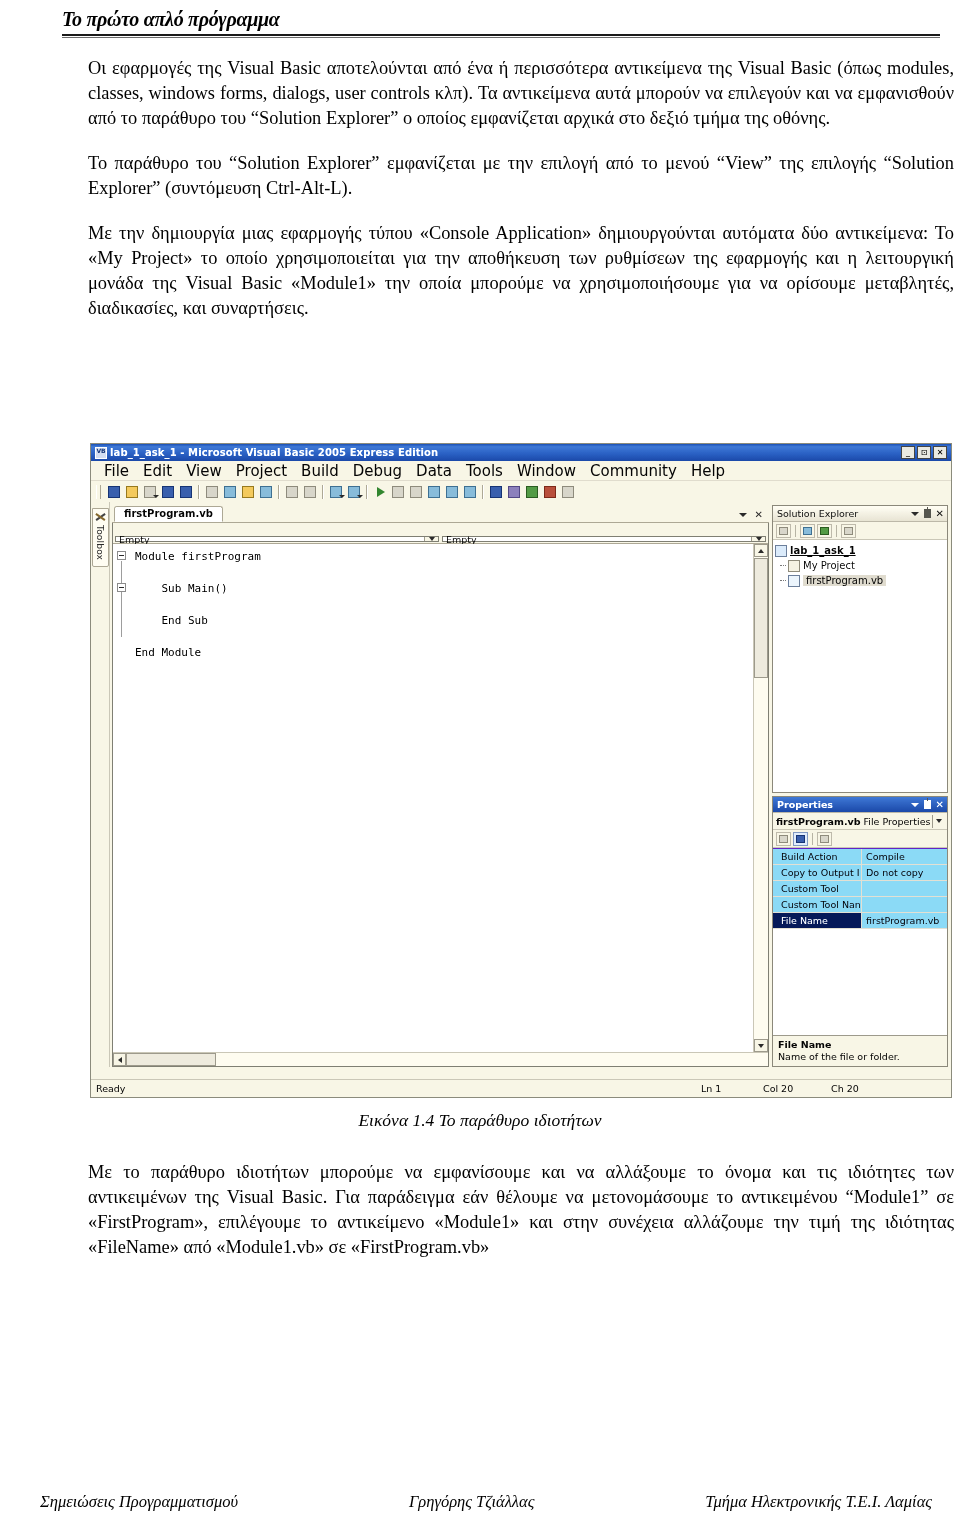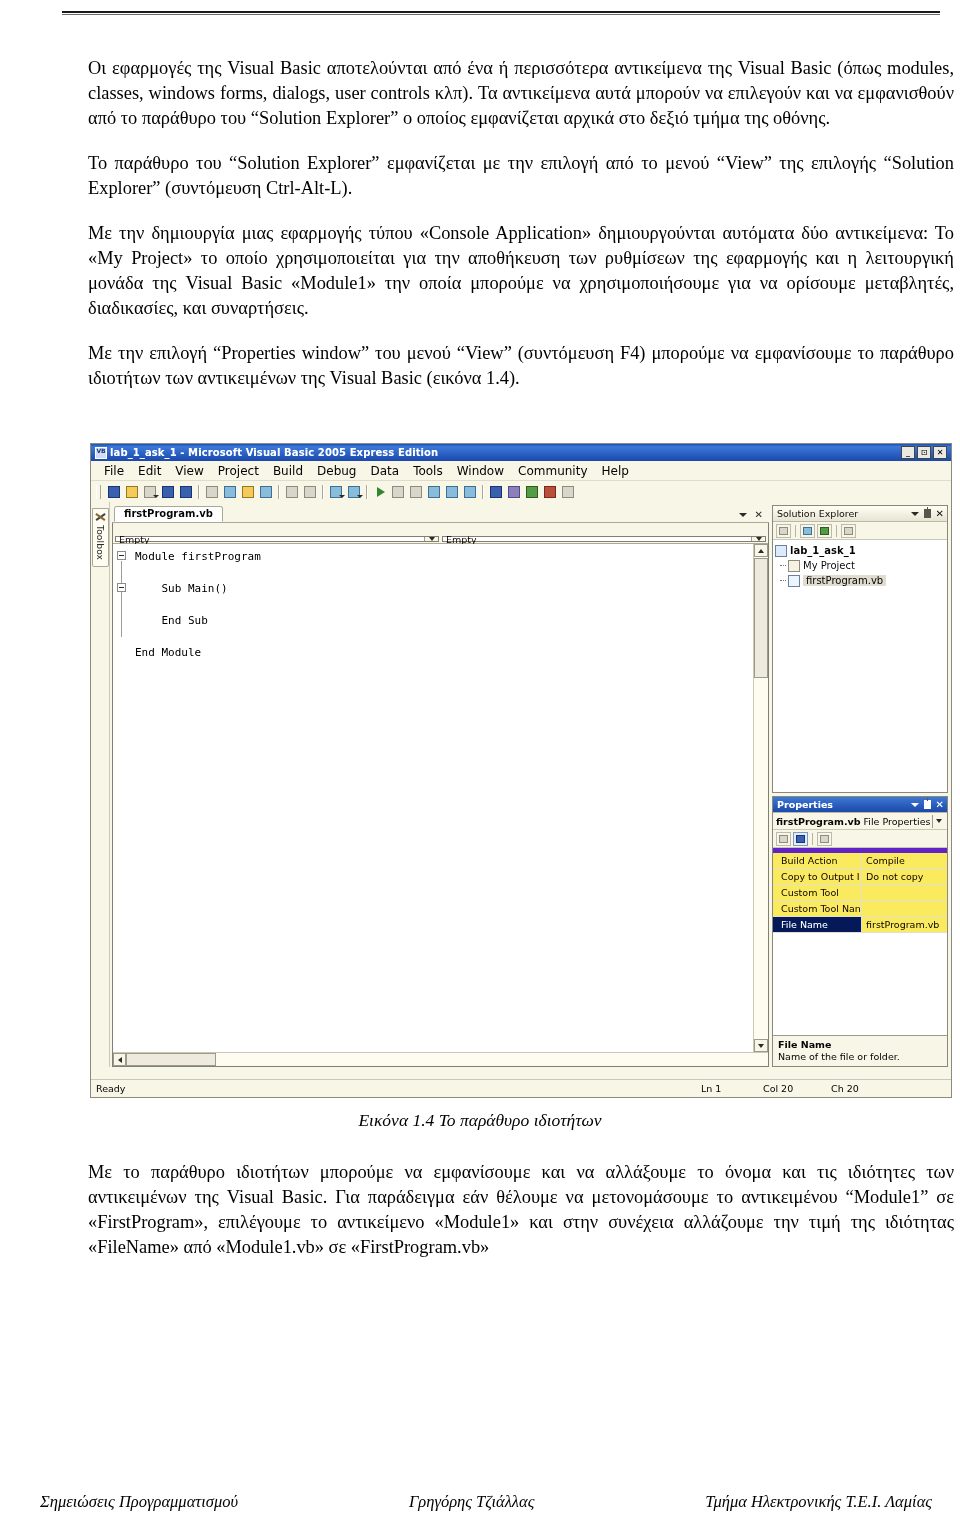--- a/index.html
+++ b/index.html
@@ -121,21 +121,21 @@
   
   .vb-menubar {
     height: 19px;
     display: flex;
     align-items: center;
     background: #ece9d8;
     border-bottom: 1px solid #d6d2c2;
     padding-left: 6px;
   }
   .vb-menu-item {
-    font-size: 12px;
+    font-size: 15px;
     padding: 1px 7px;
     white-space: nowrap;
   }
   
   .vb-toolbar {
     height: 22px;
     display: flex;
     align-items: center;
     background: #ece9d8;
     border-bottom: 1px solid #bdb9a6;
@@ -459,37 +459,37 @@
     min-height: 0;
   }
   .tnode { display:flex; align-items:center; gap:3px; height:15px; white-space:nowrap;}
   .tnode.lvl2 { padding-left: 13px; position: relative; }
   .tnode.lvl2::before{
     content:""; position:absolute; left:5px; top:7px; width:6px; border-top:1px dotted #7a7a7a;
   }
   .tico { width:12px;height:12px;border:1px solid #6b7f9e;background:#cfe0f2;box-sizing:border-box;}
   .tico.proj { background:#e9e6d5; border-color:#8e8a78;}
   .tico.file { background:#dfe9f5; border-color:#6b7f9e;}
-  .tlabel-root { font-weight:bold; }
+  .tlabel-root { font-weight:bold;text-decoration:underline; }
   .tsel { background:#d6d2c4; padding:0 3px; }
 
   
   .prop-combo {
     height: 16px;
     display: flex;
     align-items: center;
     background: #ece9d8;
     border-bottom: 1px solid #c3bfae;
     padding: 0 3px;
     font-size: 9.5px;
   }
   .prop-combo b { font-weight: bold; margin-right: 3px; }
   .prop-grid {
-    background: #fde047;
-    border-top: 5px solid #6d28d9;
+    background: #7dd3fc;
+    border-top: 1px solid #6d28d9;
   }
   .prow { display: flex; height: 15px; border-bottom: 1px solid #d9d6c8; font-size: 9.5px; }
   .pname {
     width: 80px;
     padding-left: 8px;
     border-right: 1px solid #d9d6c8;
     overflow: hidden;
     white-space: nowrap;
     display: flex; align-items: center;
   }
@@ -550,28 +550,28 @@
     justify-content: space-between;
     font-size: 16.5px;
     white-space: nowrap;
     font-style: italic;
   }
 </style>
 </head>
 <body>
 
 <div class="page-header">
+  <div class="htitle">Το πρώτο απλό πρόγραμμα</div>
   <div class="hrule"></div>
 </div>
 
 <div class="doc-body">
   <p class="para">Οι εφαρμογές της Visual Basic αποτελούνται από ένα ή περισσότερα αντικείμενα της Visual Basic (όπως modules, classes, windows forms, dialogs, user controls κλπ). Τα αντικείμενα αυτά μπορούν να επιλεγούν και να εμφανισθούν από το παράθυρο του “Solution Explorer” ο οποίος εμφανίζεται αρχικά στο δεξιό τμήμα της οθόνης.</p>
   <p class="para">Το παράθυρο του “Solution Explorer” εμφανίζεται με την επιλογή από το μενού “View” της επιλογής “Solution Explorer” (συντόμευση Ctrl-Alt-L).</p>
   <p class="para">Με  την δημιουργία μιας εφαρμογής τύπου «Console Application» δημιουργούνται αυτόματα δύο αντικείμενα: Το «My Project» το οποίο χρησιμοποιείται για την αποθήκευση των ρυθμίσεων της εφαρμογής και η λειτουργική μονάδα της Visual Basic «Module1» την οποία μπορούμε να χρησιμοποιήσουμε για να ορίσουμε μεταβλητές, διαδικασίες, και συναρτήσεις.</p>
-  <p class="para">Με την επιλογή “Properties window” του μενού “View” (συντόμευση F4) μπορούμε να εμφανίσουμε το παράθυρο ιδιοτήτων των αντικειμένων της Visual Basic (εικόνα 1.4).</p>
 </div>
 
 <div class="figure-wrap">
  <div class="vb-window">
 
   <div class="vb-titlebar">
     <div class="vb-appicon"></div>
     <div class="vb-title-text">lab_1_ask_1 - Microsoft Visual Basic 2005 Express Edition</div>
     <div class="vb-caption-btns">
       <div class="vb-capbtn">_</div>

